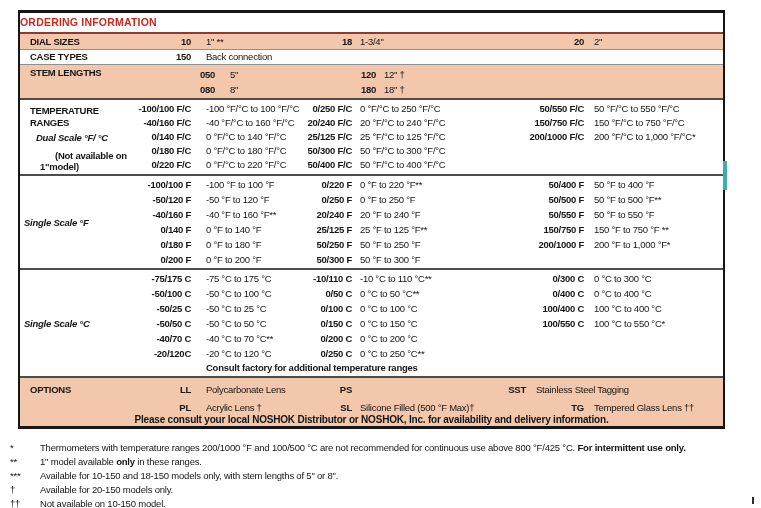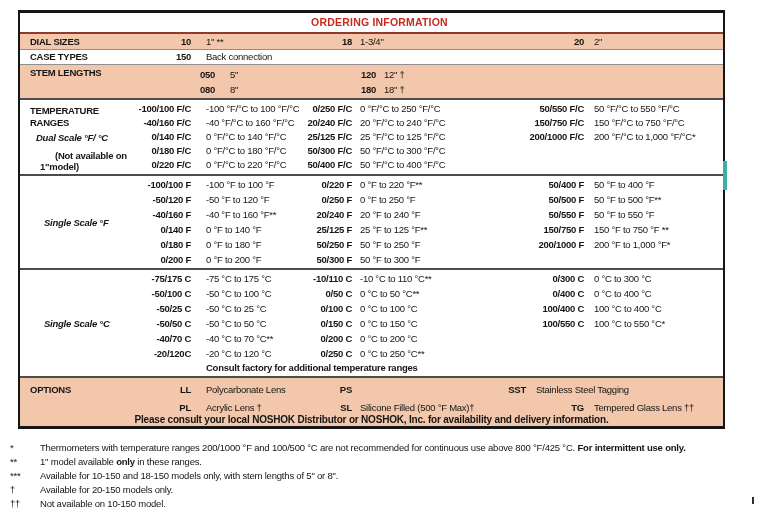--- a/index.html
+++ b/index.html
@@ -13,25 +13,24 @@
 
   
   .tbl{
     position:absolute;left:18px;top:10px;width:707px;
     box-sizing:border-box;
     border:2px solid #161616;border-top-width:3px;border-bottom-width:3px;
     background:#fff;
     font-size:9.5px;letter-spacing:-0.25px;
   }
   .title-row{
-    height:19px;line-height:19px;text-align:center;
+    height:19px;line-height:19px;
     font-weight:700;font-size:10.5px;letter-spacing:.2px;
     color:#c8291e;background:#fff;
     border-bottom:2px solid #8e3a2c;
-    padding-left:16px;
   }
   .pink{background:#f2c7ab;}
   .white{background:#ffffff;}
 
   .hrow{
     display:grid;grid-template-columns:118px 53px 103px 58px 174px 58px 139px;
     align-items:center;
   }
   .row-dial{height:15px;line-height:15px;border-bottom:1px solid #8f8f8f;}
   .row-case{height:14px;line-height:14px;border-bottom:1px solid #8f8f8f;}
@@ -61,21 +60,21 @@
   .d3{padding-left:10px;}
 
   .lab-line{font-weight:700;line-height:12px;padding-left:10px;white-space:nowrap;}
   .lab-line.pad-top{padding-top:3px;}
   .lab-line.italic{font-style:italic;padding-left:16px;line-height:14px;padding-top:2px;}
   .lab-line.note{padding-left:8px;line-height:11px;margin-left:27px;}
   .lab-line.note2{padding-left:20px;line-height:11px;}
   .lab-line.gap{margin-top:5px;}
   .lab-center{
     height:100%;display:flex;align-items:center;
-    font-weight:700;font-style:italic;padding-left:24px;white-space:nowrap;
+    font-weight:700;font-style:italic;padding-left:4px;white-space:nowrap;
   }
   .consult-row{
     height:14px;line-height:14px;font-weight:700;margin-left:68px;white-space:nowrap;
   }
 
   
   .note-line{
     position:absolute;left:18px;top:414px;width:707px;
     text-align:center;font-weight:700;font-size:10px;letter-spacing:-0.2px;
   }

